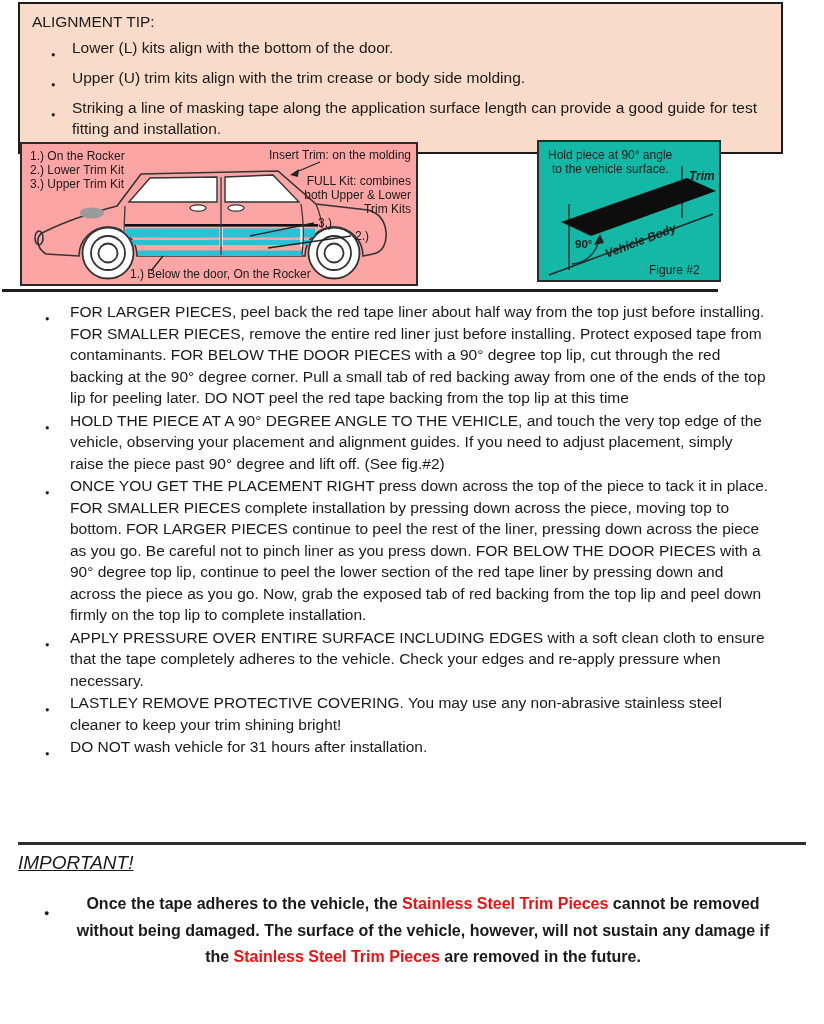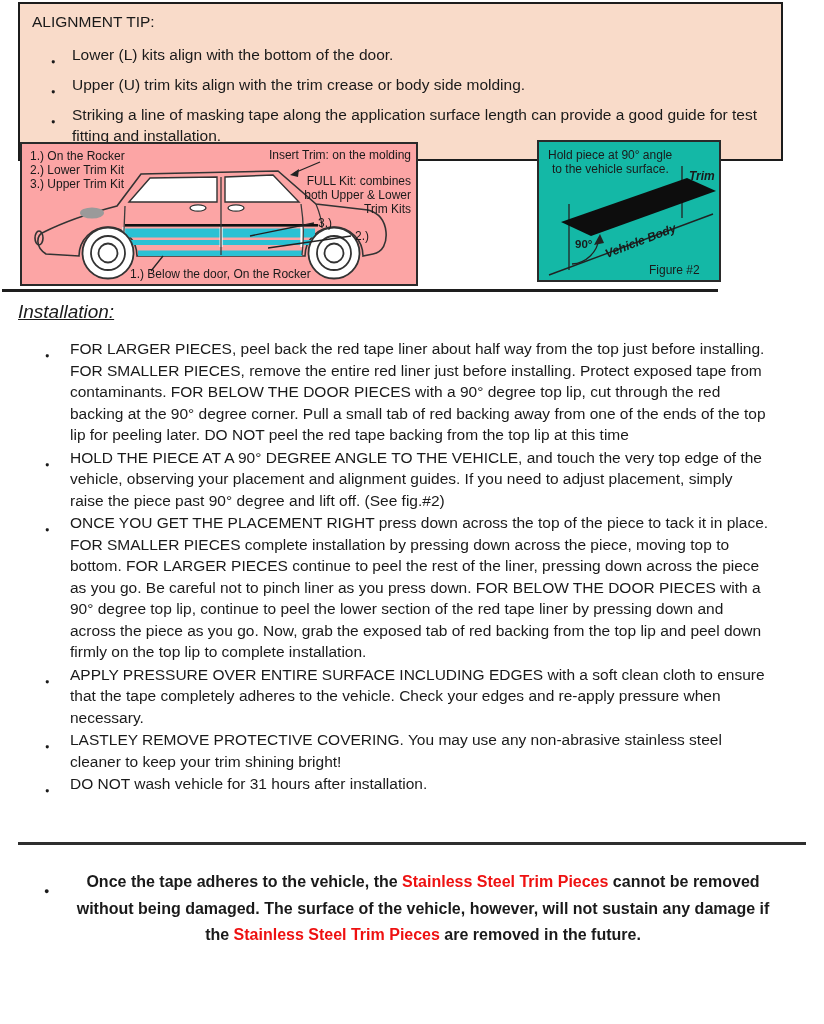--- a/index.html
+++ b/index.html
@@ -5,21 +5,21 @@
   html,body{margin:0;padding:0;}
   body{
     width:824px;height:1024px;position:relative;background:#ffffff;
     font-family:"Liberation Sans", sans-serif;color:#1a1a1a;overflow:hidden;
   }
   
   .tip-box{
     position:absolute;left:18px;top:2px;width:765px;box-sizing:border-box;
     border:2px solid #1c1c1c;padding:9px 10px 4px 12px;
   }
-  .tip-title{font-size:15.5px;margin:0 0 13px 0;font-weight:400;}
+  .tip-title{font-size:15.5px;margin:0 0 6px 0;font-weight:400;}
   .tip-list{list-style:none;margin:0;padding:0 0 0 40px;}
   .tip-list li{position:relative;font-size:15.5px;line-height:21px;margin-bottom:9px;}
   .tip-list li::before{content:"●";position:absolute;left:-21px;top:6.5px;font-size:7.5px;}
   
   .car-box{position:absolute;left:20px;top:142px;width:398px;height:144px;
     box-sizing:border-box;border:2px solid #2a2a2a;background:#fca5a5;}
   .fig-box{position:absolute;left:537px;top:140px;width:184px;height:142px;
     box-sizing:border-box;border:2px solid #2a2a2a;background:#14b8a6;}
   .car-box svg,.fig-box svg{display:block;width:100%;height:100%;}
   .divider1{position:absolute;left:2px;top:289px;width:716px;height:3px;background:#1e1e1e;}
@@ -133,30 +133,30 @@
     <text class="d-txt-ib" x="150" y="38">Trim</text>
     <text class="d-txt-b" x="36" y="106">90°</text>
     <text class="d-txt-ib" x="68" y="116" transform="rotate(-21 68 116)">Vehicle Body</text>
     <text class="d-txt" x="110" y="132">Figure #2</text>
   </svg>
 </div>
 
 <div class="divider1"></div>
 
 <div class="install">
-  <h2 class="sec-heading">Installation:</h2>
   <ul class="install-list" id="install-list">
       <li>FOR LARGER PIECES, peel back the red tape liner about half way from the top just before installing. FOR SMALLER PIECES, remove the entire red liner just before installing. Protect exposed tape from contaminants. FOR BELOW THE DOOR PIECES with a 90° degree top lip, cut through the red backing at the 90° degree corner. Pull a small tab of red backing away from one of the ends of the top lip for peeling later. DO NOT peel the red tape backing from the top lip at this time</li>
       <li>HOLD THE PIECE AT A 90° DEGREE ANGLE TO THE VEHICLE, and touch the very top edge of the vehicle, observing your placement and alignment guides. If you need to adjust placement, simply raise the piece past 90° degree and lift off. (See fig.#2)</li>
       <li>ONCE YOU GET THE PLACEMENT RIGHT press down across the top of the piece to tack it in place. FOR SMALLER PIECES complete installation by pressing down across the piece, moving top to bottom. FOR LARGER PIECES continue to peel the rest of the liner, pressing down across the piece as you go. Be careful not to pinch liner as you press down. FOR BELOW THE DOOR PIECES with a 90° degree top lip, continue to peel the lower section of the red tape liner by pressing down and across the piece as you go. Now, grab the exposed tab of red backing from the top lip and peel down firmly on the top lip to complete installation.</li>
       <li>APPLY PRESSURE OVER ENTIRE SURFACE INCLUDING EDGES with a soft clean cloth to ensure that the tape completely adheres to the vehicle. Check your edges and re-apply pressure when necessary.</li>
       <li>LASTLEY REMOVE PROTECTIVE COVERING. You may use any non-abrasive stainless steel cleaner to keep your trim shining bright!</li>
       <li>DO NOT wash vehicle for 31 hours after installation.</li>
     </ul>
 </div>
 
 <div class="rule2"></div>
 
 <div class="important">
+  <h2 class="sec-heading">IMPORTANT!</h2>
   <ul class="imp-list" id="imp-list">
       <li><span>Once the tape adheres to the vehicle, the </span><span style="color: rgb(238, 17, 17);">Stainless Steel Trim Pieces</span><span> cannot be removed without being damaged. The surface of the vehicle, however, will not sustain any damage if the </span><span style="color: rgb(238, 17, 17);">Stainless Steel Trim Pieces</span><span> are removed in the future.</span></li>
     </ul>
 </div>
 
 </body></html>

